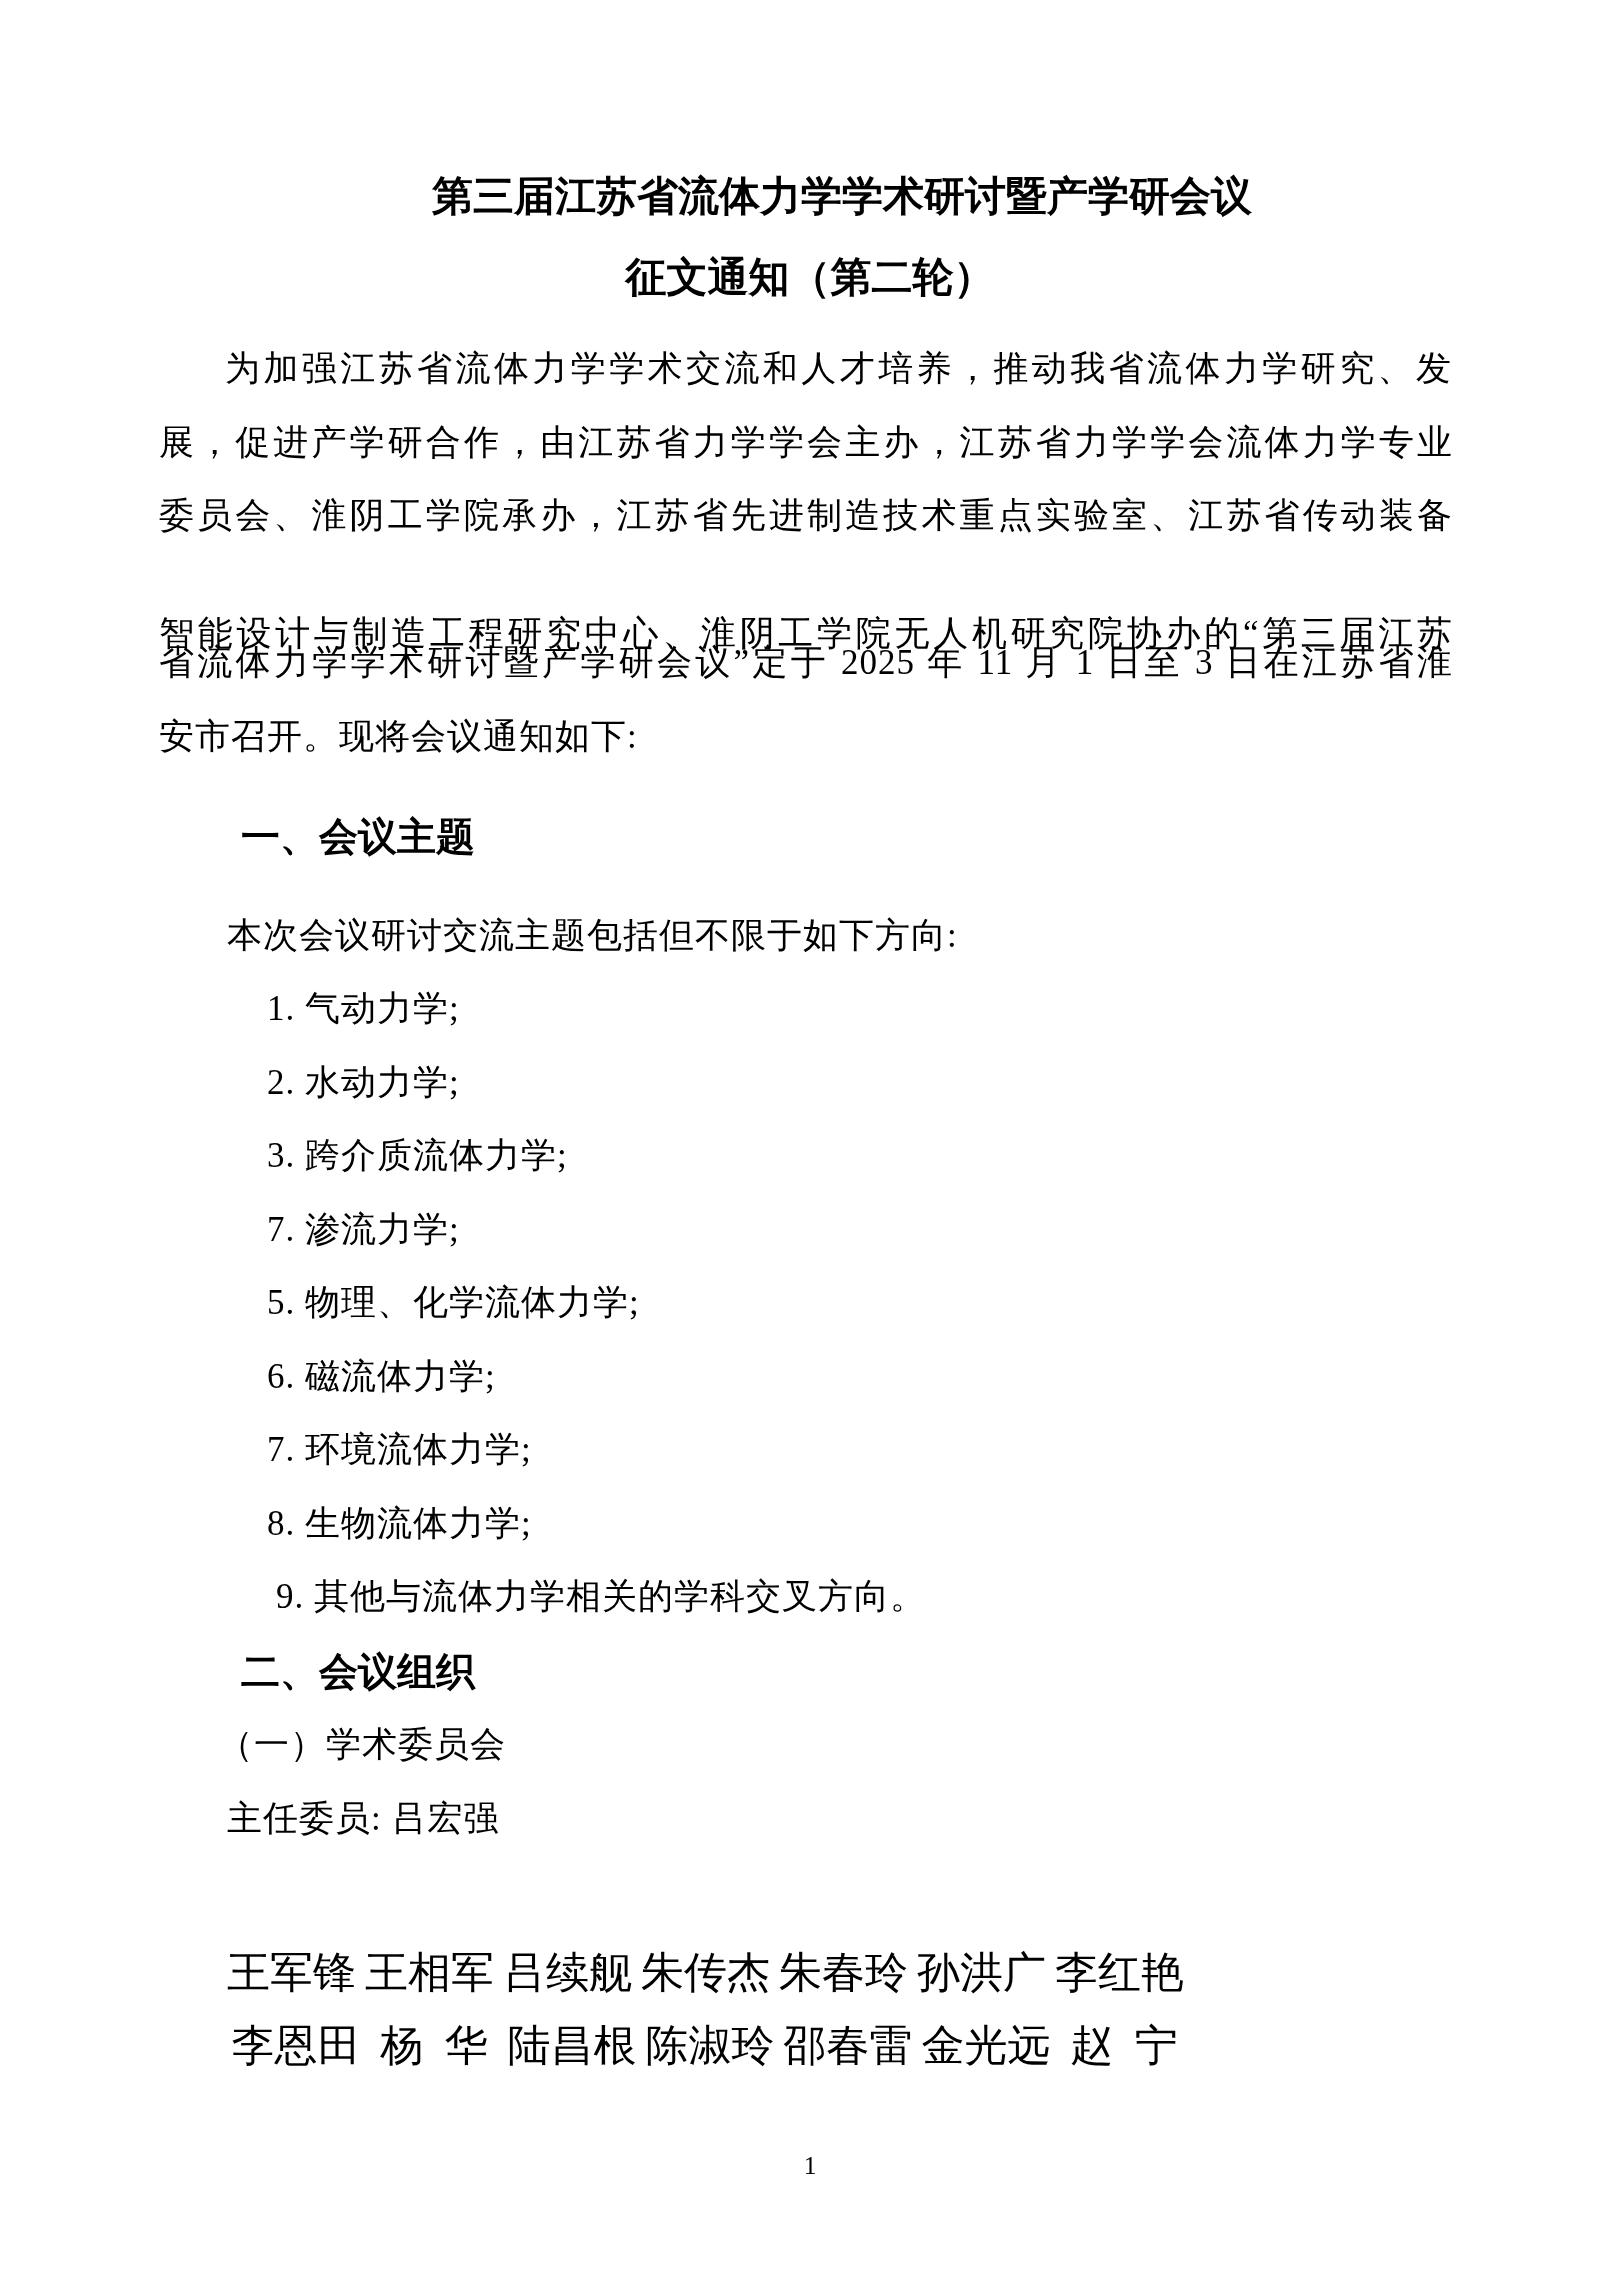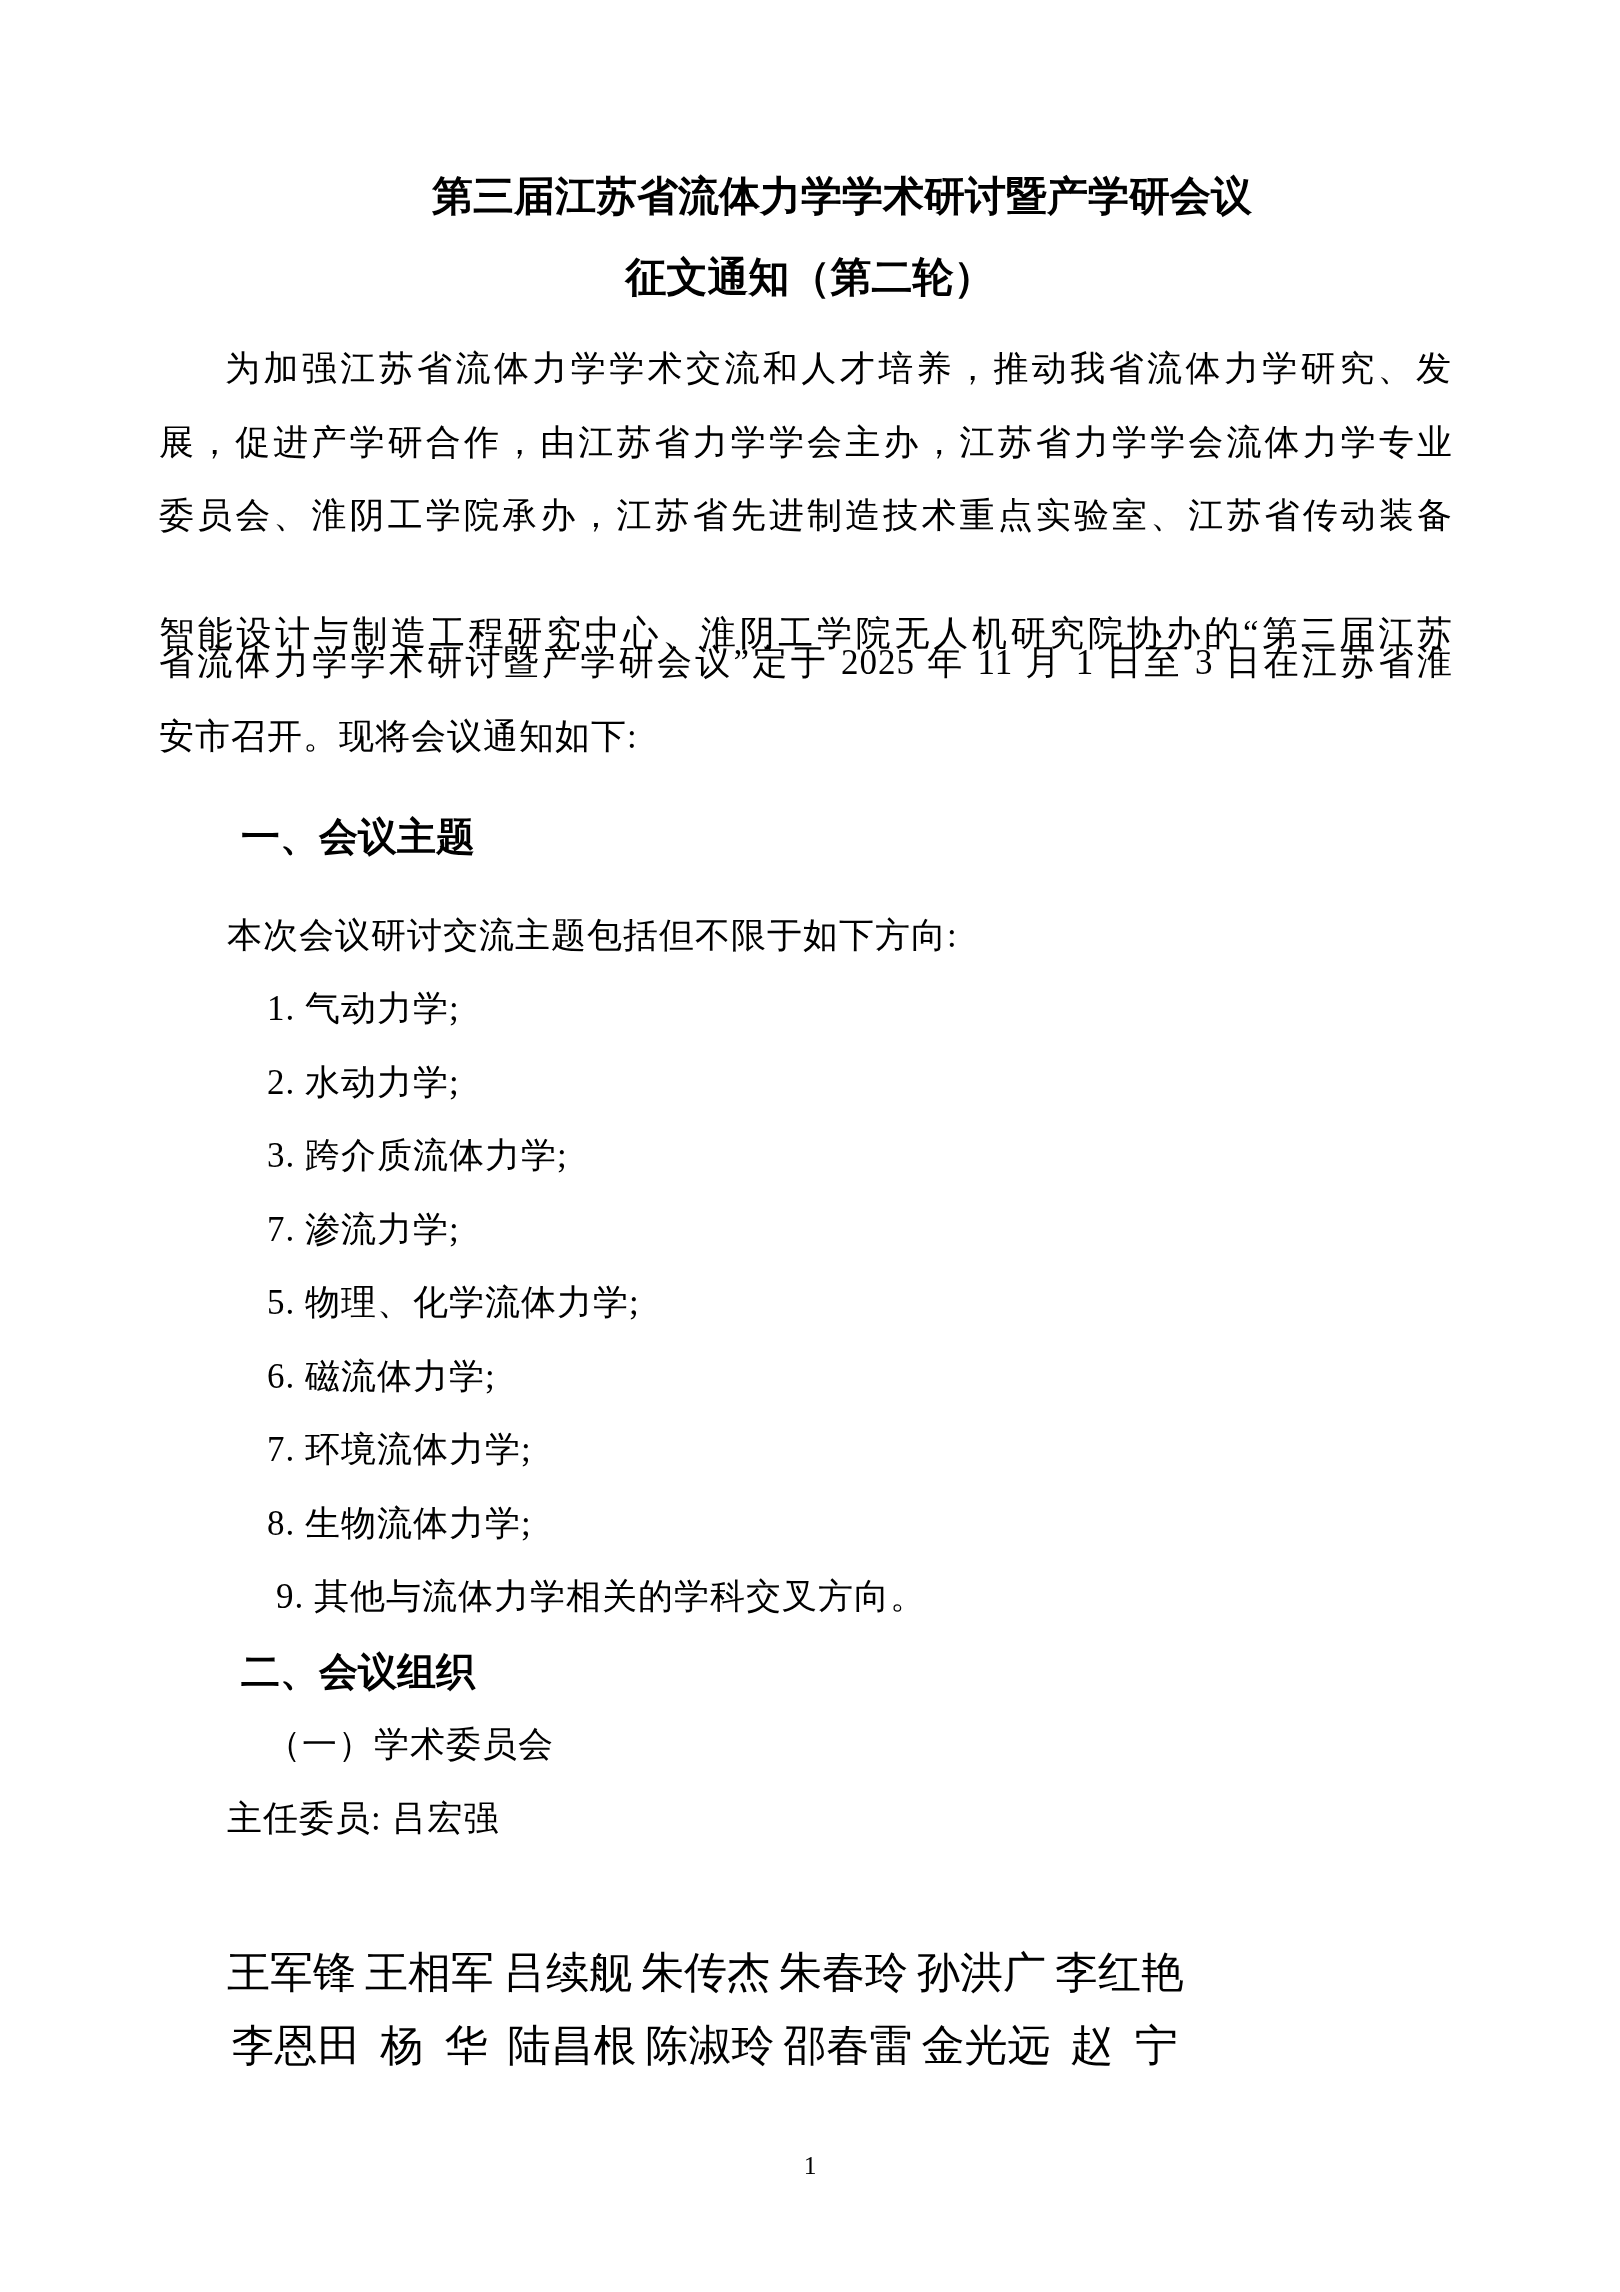--- a/index.html
+++ b/index.html
@@ -36,21 +36,21 @@
   <div class="line serif" style="left:267px; top:1059px;">2. 水动力学;</div>
   <div class="line serif" style="left:267px; top:1132px;">3. 跨介质流体力学;</div>
   <div class="line serif" style="left:267px; top:1206px;">7. 渗流力学;</div>
   <div class="line serif" style="left:267px; top:1279px;">5. 物理、化学流体力学;</div>
   <div class="line serif" style="left:267px; top:1353px;">6. 磁流体力学;</div>
   <div class="line serif" style="left:267px; top:1426px;">7. 环境流体力学;</div>
   <div class="line serif" style="left:267px; top:1500px;">8. 生物流体力学;</div>
   <div class="line serif" style="left:276px; top:1573px;">9. 其他与流体力学相关的学科交叉方向。</div>
 
   <div class="heading sans" style="top:1645px;">二、会议组织</div>
-  <div class="line serif" style="left:218px; top:1721px;margin-left:48px;">（一）学术委员会</div>
+  <div class="line serif" style="left:218px; top:1721px;">（一）学术委员会</div>
   <div class="line serif" style="left:227px; top:1795px;">主任委员: 吕宏强</div>
 
   <div class="names-row serif" style="top:1944px;">
     <span>王军锋</span>
     <span>王相军</span>
     <span>吕续舰</span>
     <span>朱传杰</span>
     <span>朱春玲</span>
     <span>孙洪广</span>
     <span>李红艳</span>

